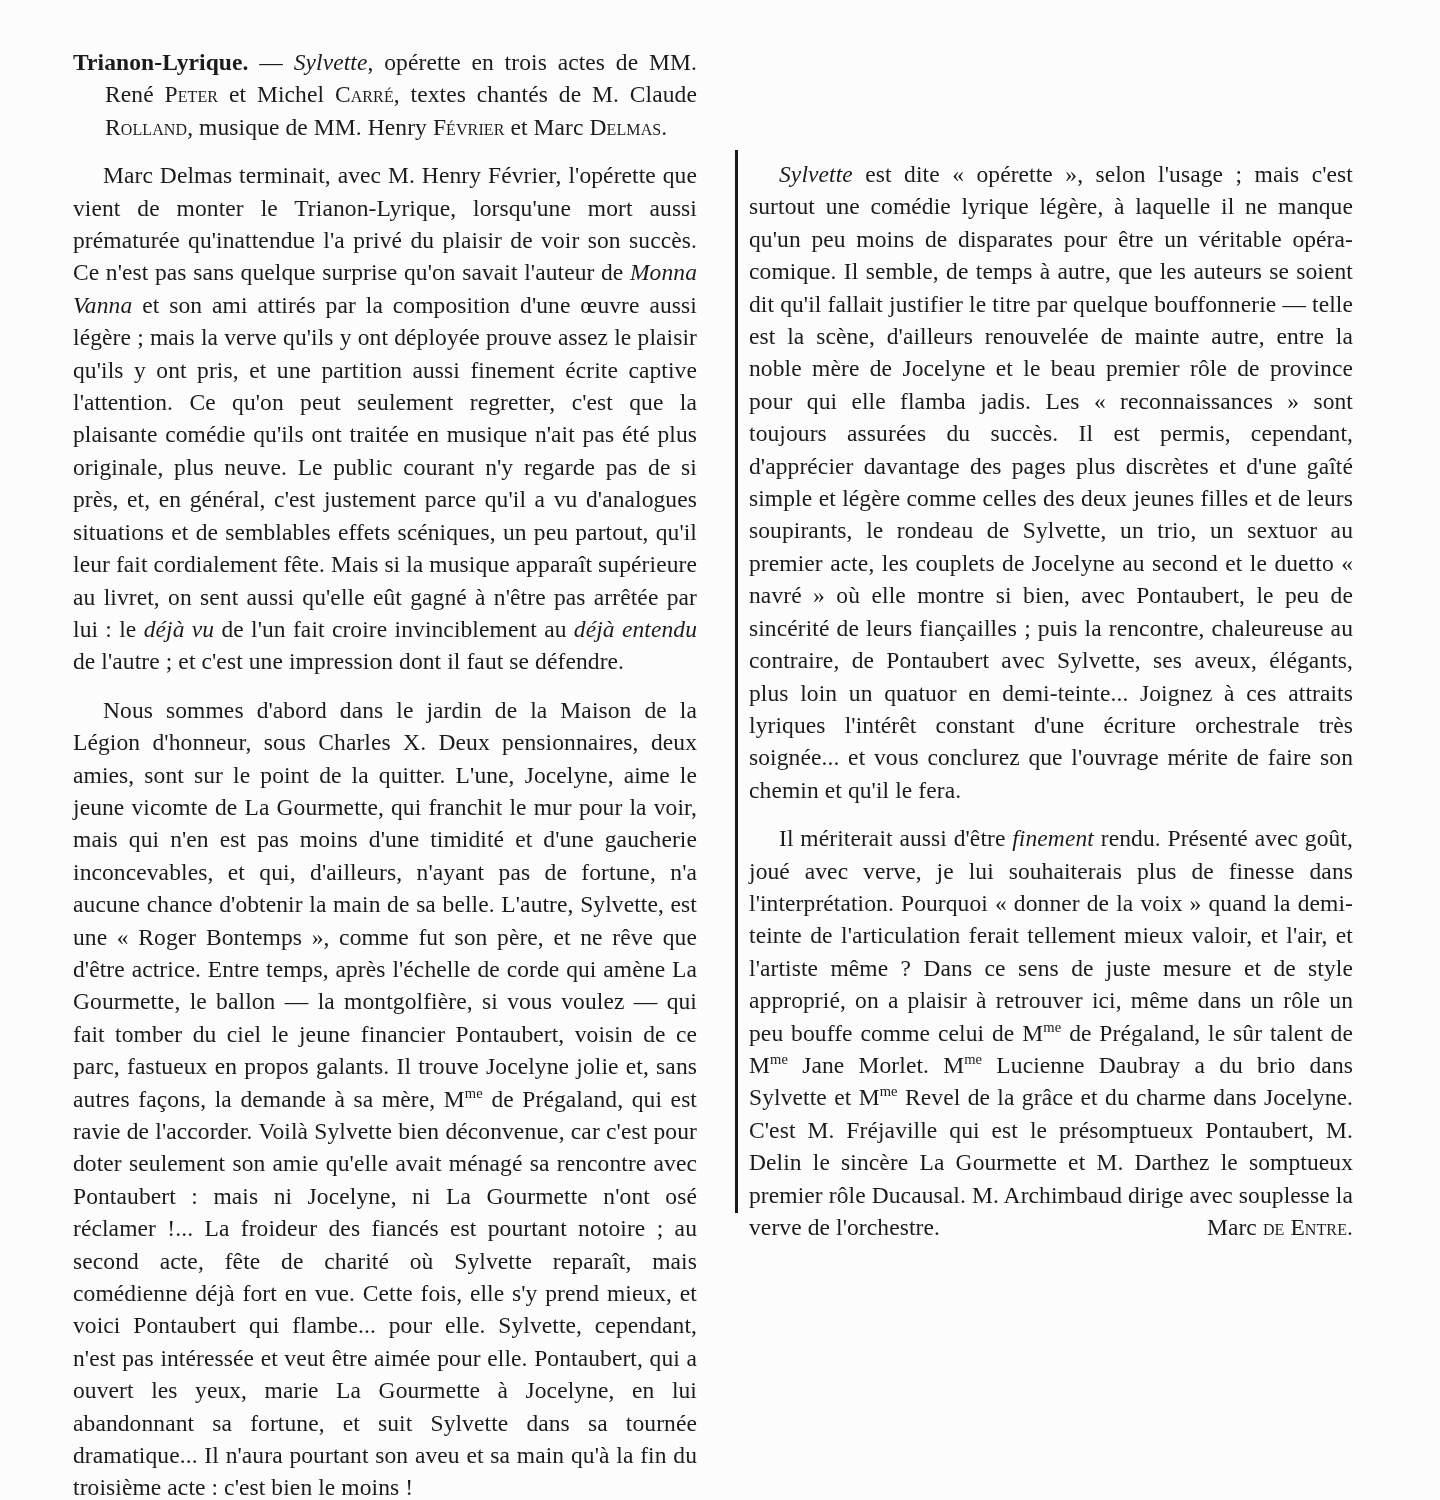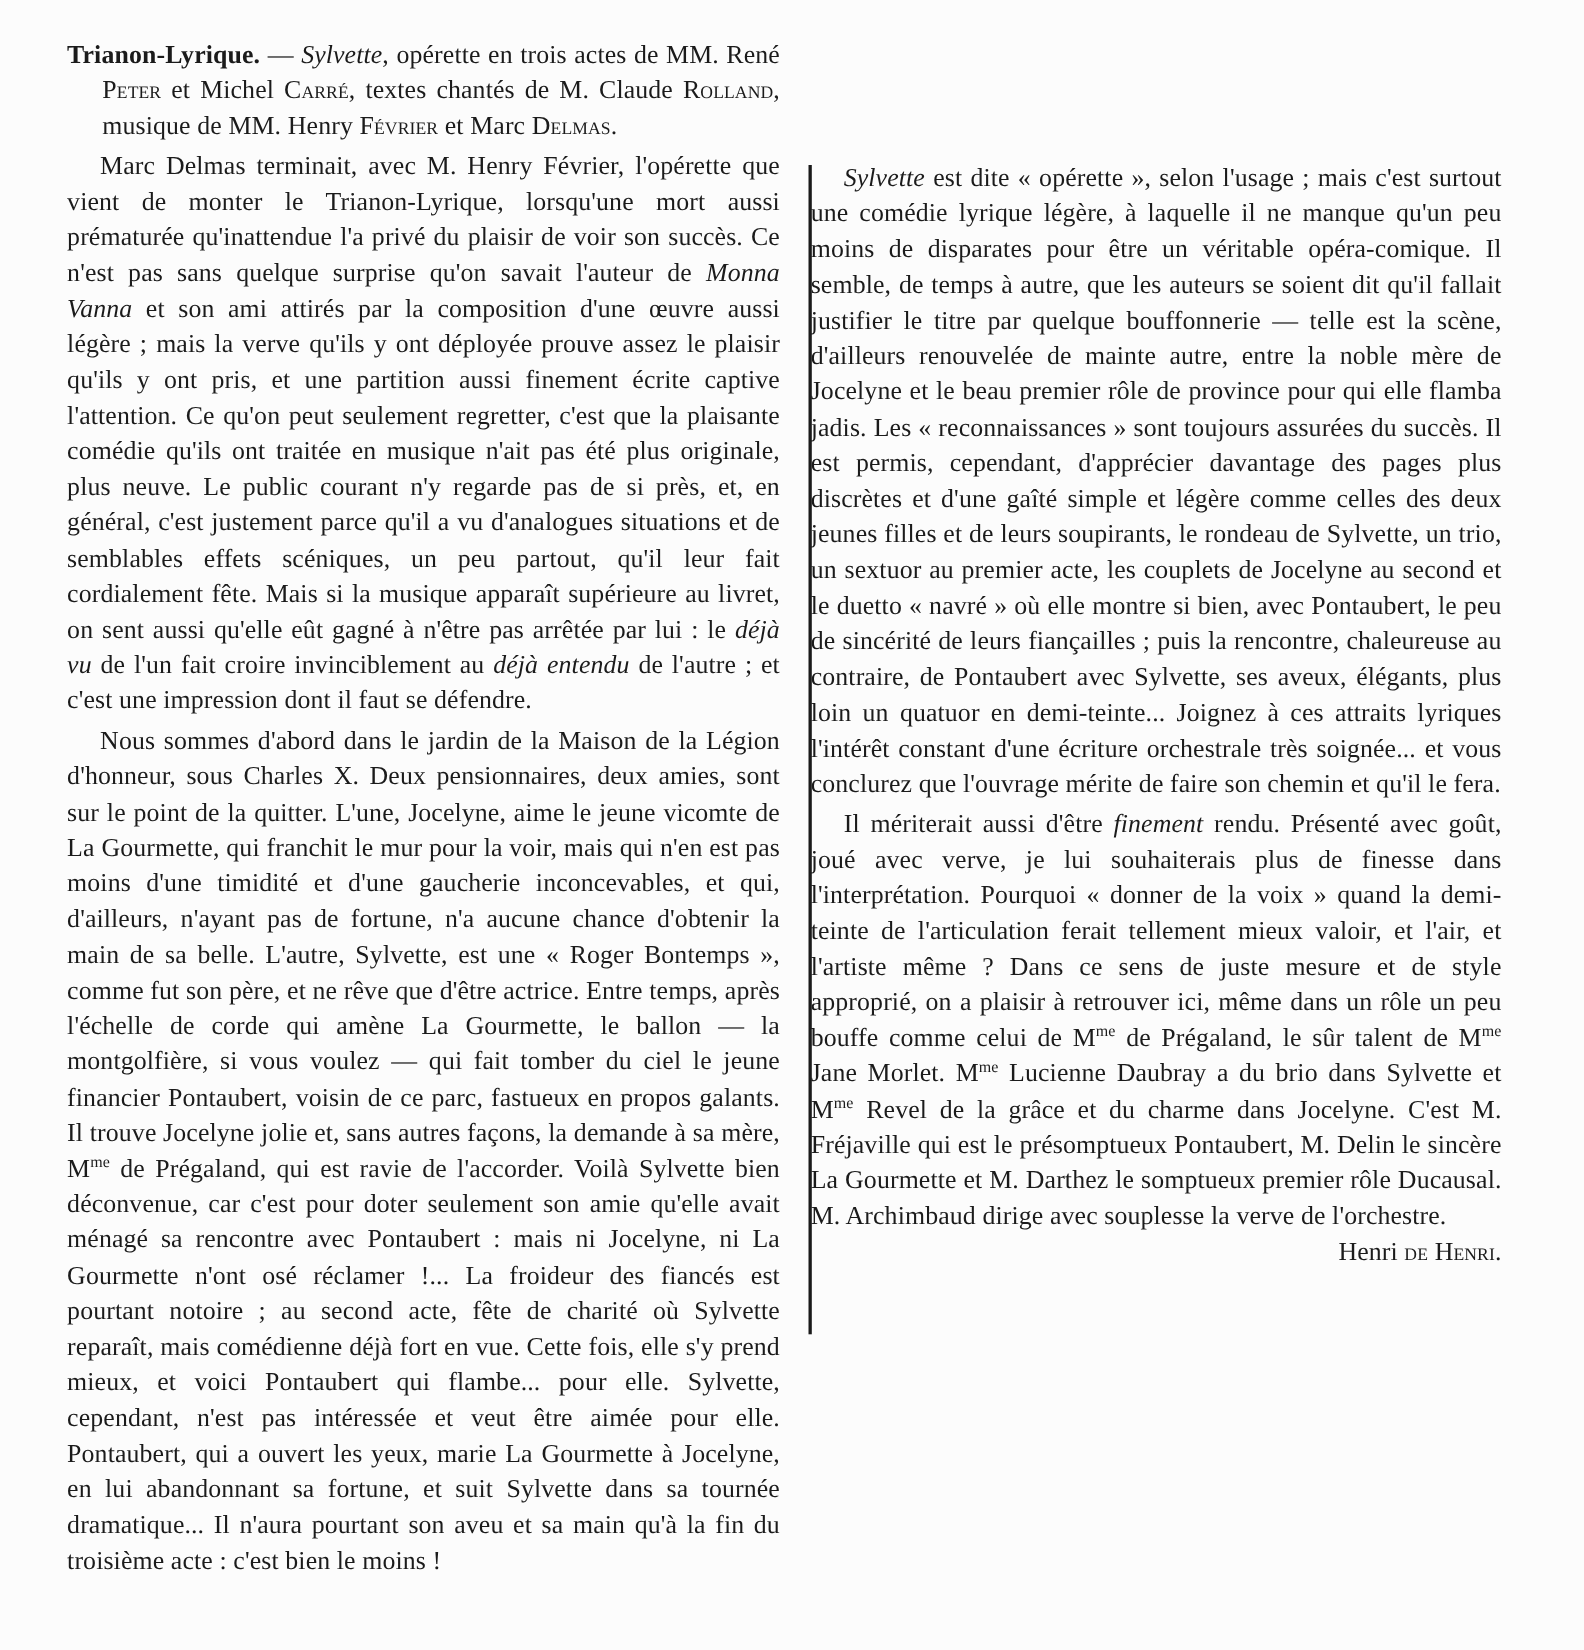--- a/index.html
+++ b/index.html
@@ -20,21 +20,21 @@
     letter-spacing: 0.1px;
   }
   .col-left  { left: 57px;  top: 30px;  width: 656px; }
   .col-right { left: 733px; top: 142px; width: 636px; }
   .divider {
     position: absolute;
     left: 735px; top: 150px;
     width: 3px; height: 1063px;
     background: #1a1a1a;
   }
-  .para { margin: 4px; }
+  .para { margin: 16px; }
   .p-hang   { padding-left: 32px; text-indent: -32px; }
   .p-indent { text-indent: 30px; }
   .seg-plain     { }
   .seg-bold      { font-weight: bold; }
   .seg-italic    { font-style: italic; }
   .seg-smallcaps { font-variant: small-caps; }
   .seg-sup       { font-size: 0.62em; vertical-align: super; line-height: 0; }
   .signature { float: right; padding-left: 18px; }
 </style>
 </head>
@@ -47,17 +47,17 @@
     <p class="para p-indent"><span class="seg-plain">Marc Delmas terminait, avec M. Henry Février, l'opérette que vient de monter le Trianon-Lyrique, lorsqu'une mort aussi prématurée qu'inattendue l'a privé du plaisir de voir son succès. Ce n'est pas sans quelque surprise qu'on savait l'auteur de </span><span class="seg-italic">Monna Vanna</span><span class="seg-plain"> et son ami attirés par la composition d'une œuvre aussi légère ; mais la verve qu'ils y ont déployée prouve assez le plaisir qu'ils y ont pris, et une partition aussi finement écrite captive l'attention. Ce qu'on peut seulement regretter, c'est que la plaisante comédie qu'ils ont traitée en musique n'ait pas été plus originale, plus neuve. Le public courant n'y regarde pas de si près, et, en général, c'est justement parce qu'il a vu d'analogues situations et de semblables effets scéniques, un peu partout, qu'il leur fait cordialement fête. Mais si la musique apparaît supérieure au livret, on sent aussi qu'elle eût gagné à n'être pas arrêtée par lui : le </span><span class="seg-italic">déjà vu</span><span class="seg-plain"> de l'un fait croire invinciblement au </span><span class="seg-italic">déjà entendu</span><span class="seg-plain"> de l'autre ; et c'est une impression dont il faut se défendre.</span></p>
     <p class="para p-indent"><span class="seg-plain">Nous sommes d'abord dans le jardin de la Maison de la Légion d'honneur, sous Charles X. Deux pensionnaires, deux amies, sont sur le point de la quitter. L'une, Jocelyne, aime le jeune vicomte de La Gourmette, qui franchit le mur pour la voir, mais qui n'en est pas moins d'une timidité et d'une gaucherie inconcevables, et qui, d'ailleurs, n'ayant pas de fortune, n'a aucune chance d'obtenir la main de sa belle. L'autre, Sylvette, est une « Roger Bontemps », comme fut son père, et ne rêve que d'être actrice. Entre temps, après l'échelle de corde qui amène La Gourmette, le ballon — la montgolfière, si vous voulez — qui fait tomber du ciel le jeune financier Pontaubert, voisin de ce parc, fastueux en propos galants. Il trouve Jocelyne jolie et, sans autres façons, la demande à sa mère, M</span><span class="seg-sup">me</span><span class="seg-plain"> de Prégaland, qui est ravie de l'accorder. Voilà Sylvette bien déconvenue, car c'est pour doter seulement son amie qu'elle avait ménagé sa rencontre avec Pontaubert : mais ni Jocelyne, ni La Gourmette n'ont osé réclamer !... La froideur des fiancés est pourtant notoire ; au second acte, fête de charité où Sylvette reparaît, mais comédienne déjà fort en vue. Cette fois, elle s'y prend mieux, et voici Pontaubert qui flambe... pour elle. Sylvette, cependant, n'est pas intéressée et veut être aimée pour elle. Pontaubert, qui a ouvert les yeux, marie La Gourmette à Jocelyne, en lui abandonnant sa fortune, et suit Sylvette dans sa tournée dramatique... Il n'aura pourtant son aveu et sa main qu'à la fin du troisième acte : c'est bien le moins !</span></p>
   </div>
 
   <div class="divider"></div>
 
   <div class="col col-right">
     <p class="para p-indent"><span class="seg-italic">Sylvette</span><span class="seg-plain"> est dite « opérette », selon l'usage ; mais c'est surtout une comédie lyrique légère, à laquelle il ne manque qu'un peu moins de disparates pour être un véritable opéra-comique. Il semble, de temps à autre, que les auteurs se soient dit qu'il fallait justifier le titre par quelque bouffonnerie — telle est la scène, d'ailleurs renouvelée de mainte autre, entre la noble mère de Jocelyne et le beau premier rôle de province pour qui elle flamba jadis. Les « reconnaissances » sont toujours assurées du succès. Il est permis, cependant, d'apprécier davantage des pages plus discrètes et d'une gaîté simple et légère comme celles des deux jeunes filles et de leurs soupirants, le rondeau de Sylvette, un trio, un sextuor au premier acte, les couplets de Jocelyne au second et le duetto « navré » où elle montre si bien, avec Pontaubert, le peu de sincérité de leurs fiançailles ; puis la rencontre, chaleureuse au contraire, de Pontaubert avec Sylvette, ses aveux, élégants, plus loin un quatuor en demi-teinte... Joignez à ces attraits lyriques l'intérêt constant d'une écriture orchestrale très soignée... et vous conclurez que l'ouvrage mérite de faire son chemin et qu'il le fera.</span></p>
     <p class="para p-indent">
       <span><span class="seg-plain">Il mériterait aussi d'être </span><span class="seg-italic">finement</span><span class="seg-plain"> rendu. Présenté avec goût, joué avec verve, je lui souhaiterais plus de finesse dans l'interprétation. Pourquoi « donner de la voix » quand la demi-teinte de l'articulation ferait tellement mieux valoir, et l'air, et l'artiste même ? Dans ce sens de juste mesure et de style approprié, on a plaisir à retrouver ici, même dans un rôle un peu bouffe comme celui de M</span><span class="seg-sup">me</span><span class="seg-plain"> de Prégaland, le sûr talent de M</span><span class="seg-sup">me</span><span class="seg-plain"> Jane Morlet. M</span><span class="seg-sup">me</span><span class="seg-plain"> Lucienne Daubray a du brio dans Sylvette et M</span><span class="seg-sup">me</span><span class="seg-plain"> Revel de la grâce et du charme dans Jocelyne. C'est M. Fréjaville qui est le présomptueux Pontaubert, M. Delin le sincère La Gourmette et M. Darthez le somptueux premier rôle Ducausal. M. Archimbaud dirige avec souplesse la verve de l'orchestre.</span></span>
-      <span class="signature"><span class="seg-plain">Henri </span><span class="seg-smallcaps">de Henri</span><span class="seg-plain">.</span></span>
+      <span class="signature"><span class="seg-plain">Marc </span><span class="seg-smallcaps">de Entre</span><span class="seg-plain">.</span></span>
     </p>
   </div>
 
 </div>
 
 </body></html>

